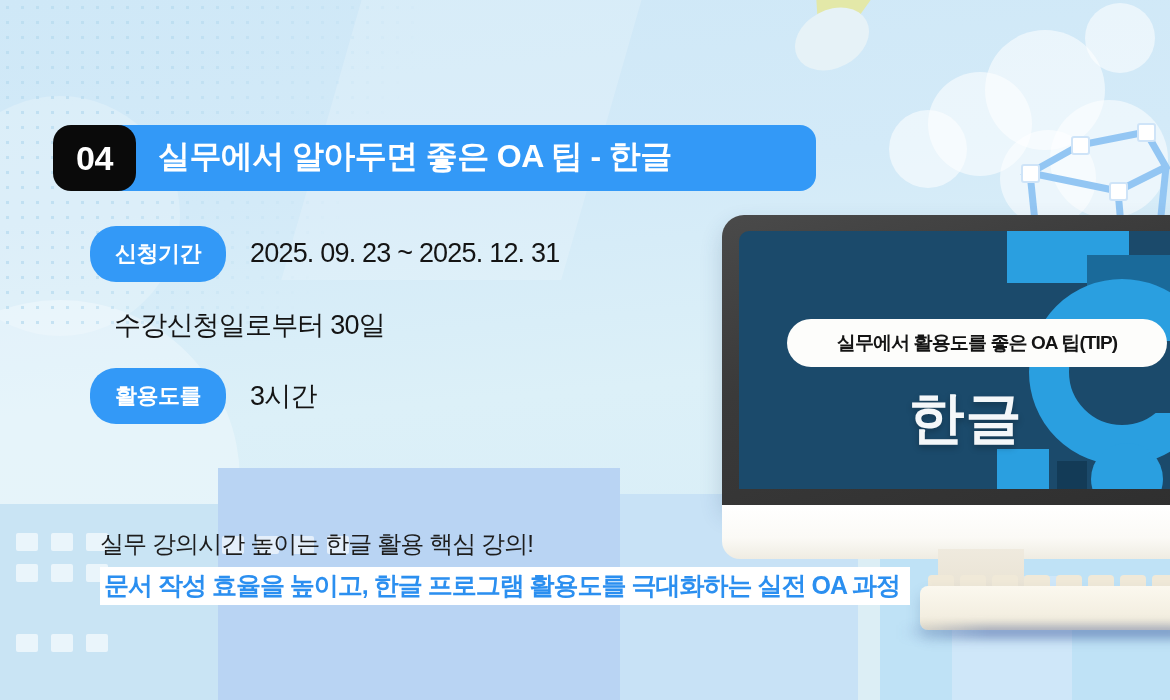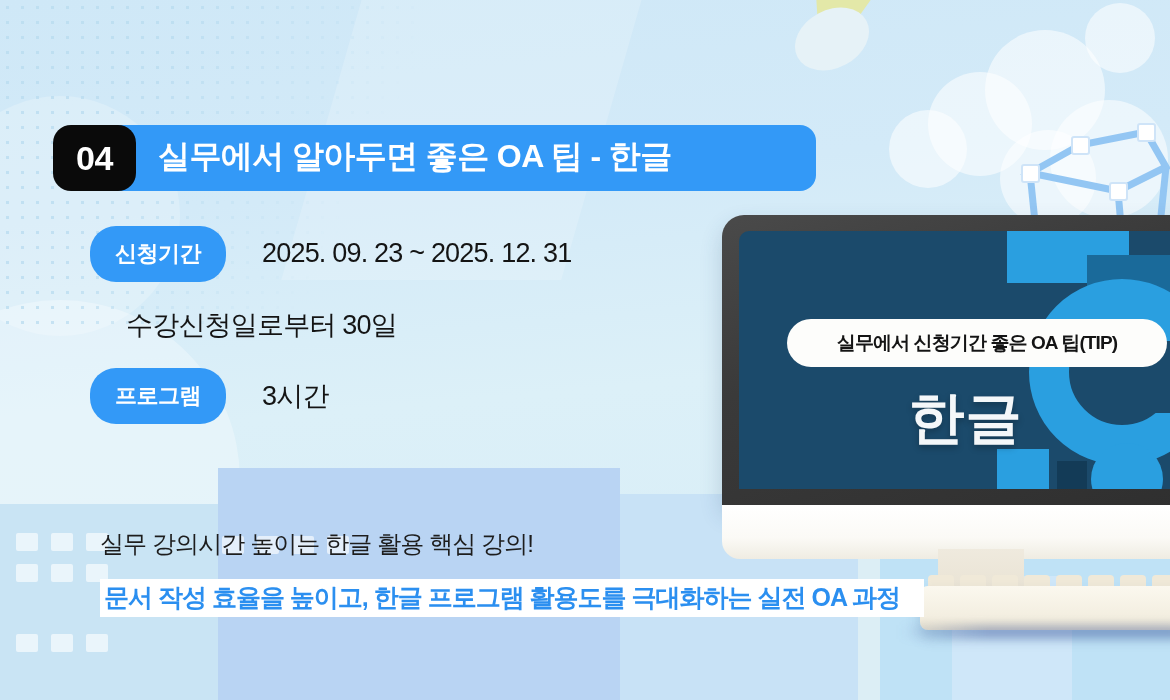--- a/index.html
+++ b/index.html
@@ -110,35 +110,35 @@
   
   .info{ position:absolute; left:90px; top:228px; }
   .info-row{ display:flex; align-items:center; height:51px; margin-bottom:20px; }
   .pill{
     width:136px; height:56px; border-radius:26px; background:#3399f7;
     display:flex; align-items:center; justify-content:center;
     color:#fff; font-size:22px; font-weight:800; letter-spacing:-.5px;
     flex:none;
   }
   .val{
-    margin-left:36px; color:#141414; font-size:27px; font-weight:500;
+    margin-left:24px; color:#141414; font-size:27px; font-weight:500;
     letter-spacing:-.8px; white-space:nowrap;
   }
 
   
   .desc{ position:absolute; left:100px; top:528px; }
   .desc-1{
     color:#1d1d1d; font-size:24px; font-weight:500; letter-spacing:-.9px;
     white-space:nowrap; line-height:1.35;
   }
   .desc-2{
-    display:inline-block; margin-top:19px;
+    display:inline-block; margin-top:7px;
     background:#ffffff; color:#2b8ff0;
     font-size:25px; font-weight:800; letter-spacing:-1px;
-    white-space:nowrap; padding:3px 24px 5px 4px; line-height:1.2;
+    white-space:nowrap; padding:3px 10px 5px 4px; line-height:1.2;
   }
 
   
   .monitor{ position:absolute; left:722px; top:215px; width:470px; height:290px; }
   .bezel{
     position:absolute; inset:0; width:470px; height:290px;
     background:linear-gradient(160deg,#4a4a4a 0%,#3a3a3a 40%,#2f2f2f 100%);
     border-radius:22px 0 0 0;
     box-shadow:0 10px 22px rgba(40,70,110,.20);
   }
@@ -287,21 +287,21 @@
   <div class="monitor">
     <div class="bezel"></div>
     <div class="screen">
       <div class="sh sh-sq1"></div>
       <div class="sh sh-sq2"></div>
       <div class="sh sh-ring"></div>
       <div class="sh sh-ringmask"></div>
       <div class="sh sh-dot"></div>
       <div class="sh sh-sq3"></div>
       <div class="sh sh-sq4"></div>
-      <div class="screen-pill">실무에서 신청기간 좋은 OA 팁(TIP)</div>
+      <div class="screen-pill">실무에서 활용도를 좋은 OA 팁(TIP)</div>
       <div class="screen-big">한글</div>
     </div>
     <div class="chin"></div>
   </div>
   <div class="stand-neck"></div>
   <div class="keys">
       <i></i>
       <i></i>
       <i></i>
       <i></i>
@@ -321,21 +321,21 @@
 
   <div class="info">
     <div class="info-row">
       <div class="pill">신청기간</div>
       <div class="val">2025. 09. 23 ~ 2025. 12. 31</div>
     </div>
     <div class="info-row">
       <div class="val">수강신청일로부터 30일</div>
     </div>
     <div class="info-row">
-      <div class="pill">프로그램</div>
+      <div class="pill">활용도를</div>
       <div class="val">3시간</div>
     </div>
   </div>
 
   <div class="desc">
     <div class="desc-1">실무 강의시간 높이는 한글 활용 핵심 강의!</div>
     <div class="desc-2">문서 작성 효율을 높이고, 한글 프로그램 활용도를 극대화하는 실전 OA 과정</div>
   </div>
 
 </div>

